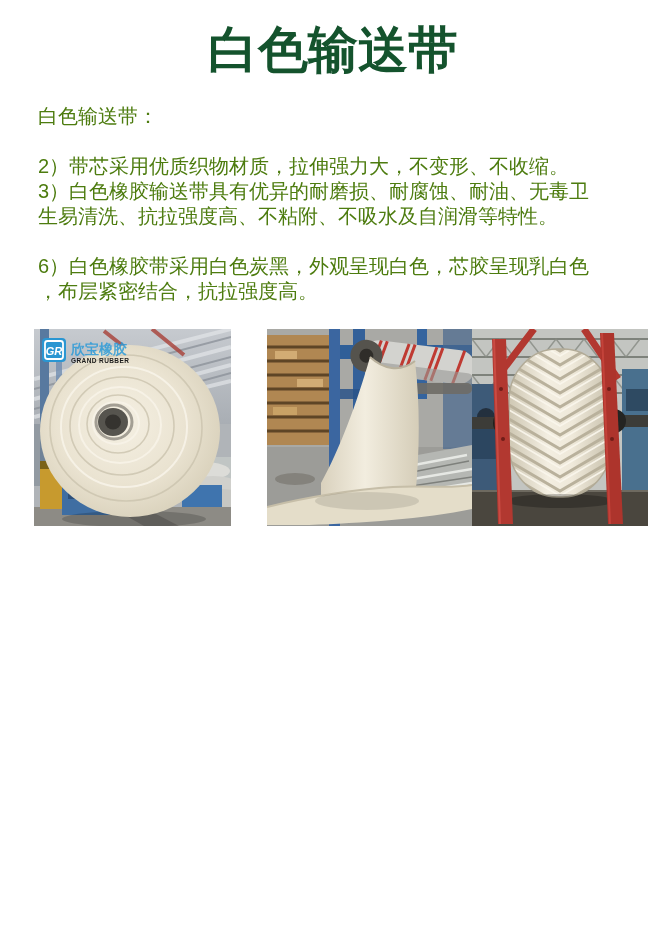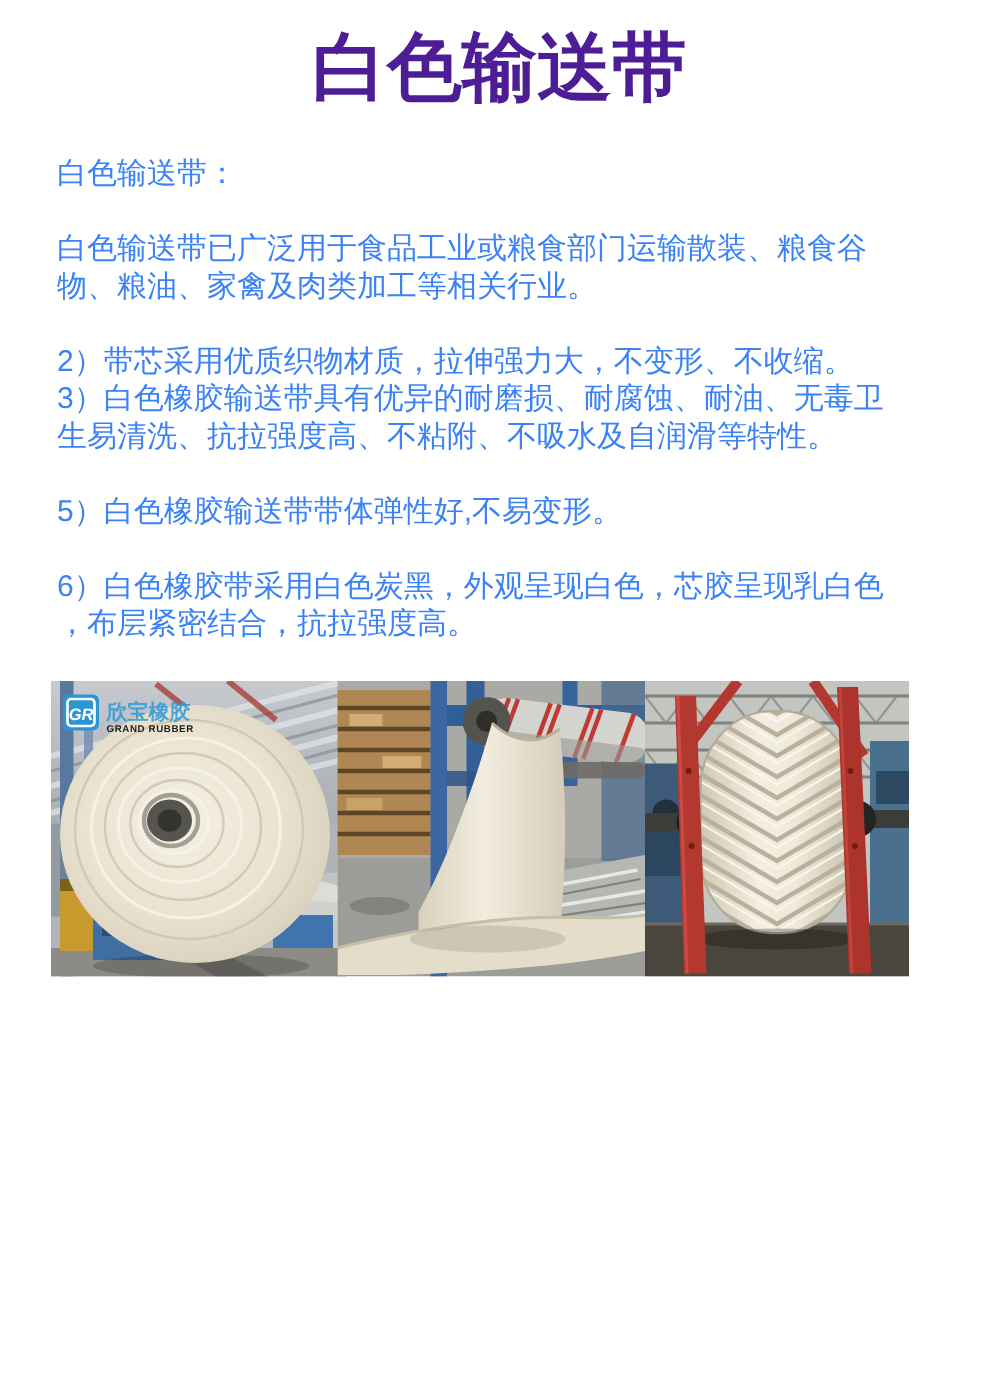--- a/index.html
+++ b/index.html
@@ -3,55 +3,52 @@
 <meta charset="utf-8">
 <style>
   html,body{margin:0;padding:0;}
   body{
     width:666px;height:930px;background:#ffffff;color:#000;
     font-family:"Liberation Sans","DejaVu Sans",sans-serif;
     overflow:hidden;position:relative;
   }
   .page-title{
     font-size:50px;font-weight:700;text-align:center;
-    margin:20px 0 0 0;line-height:60px;color:#4c1d95;font-family:Liberation Mono, monospace;
+    margin:20px 0 0 0;line-height:60px;color:#14532d;
   }
   .article{
     padding:24px 48px 0 38px;
-    font-size:20px;line-height:25px;color:#3b82f6;
+    font-size:20px;line-height:25px;color:#4d7c0f;
   }
   .article p{
     margin:0 0 25px 0;
     white-space:pre-line;
   }
   .photo-row{
     margin:23px 0 0 34px;
     display:flex;align-items:flex-start;
   }
   .photo-row figure{margin:0;padding:0;position:relative;}
-  .fig1{width:191px;height:197px;border-radius:15px;}
+  .fig1{width:233px;height:197px;border-radius:15px;}
   .fig2{width:205px;height:197px;margin-left:4px;}
   .fig3{width:176px;height:197px;margin-left:7px;}
   .photo-row svg{display:block;}
 </style>
 </head>
 <body>
 
 <main>
 
   <h1 class="page-title">白色输送带</h1>
 
   <section class="article">
     <p>白色输送带：</p>
-    <p>白色输送带已广泛用于食品工业或粮食部门运输散装、粮食谷
-物、粮油、家禽及肉类加工等相关行业。</p>
     <p>2）带芯采用优质织物材质，拉伸强力大，不变形、不收缩。
 3）白色橡胶输送带具有优异的耐磨损、耐腐蚀、耐油、无毒卫
 生易清洗、抗拉强度高、不粘附、不吸水及自润滑等特性。</p>
-    <p>5）白色橡胶输送带带体弹性好,不易变形。</p>
     <p>6）白色橡胶带采用白色炭黑，外观呈现白色，芯胶呈现乳白色
 ，布层紧密结合，抗拉强度高。</p>
   </section>
 
   <div class="photo-row">
 
     <figure class="fig1">
       <svg width="197" height="197" viewBox="0 0 197 197">
         <defs>
           <radialGradient id="rollFace1" cx="45%" cy="45%" r="60%">

